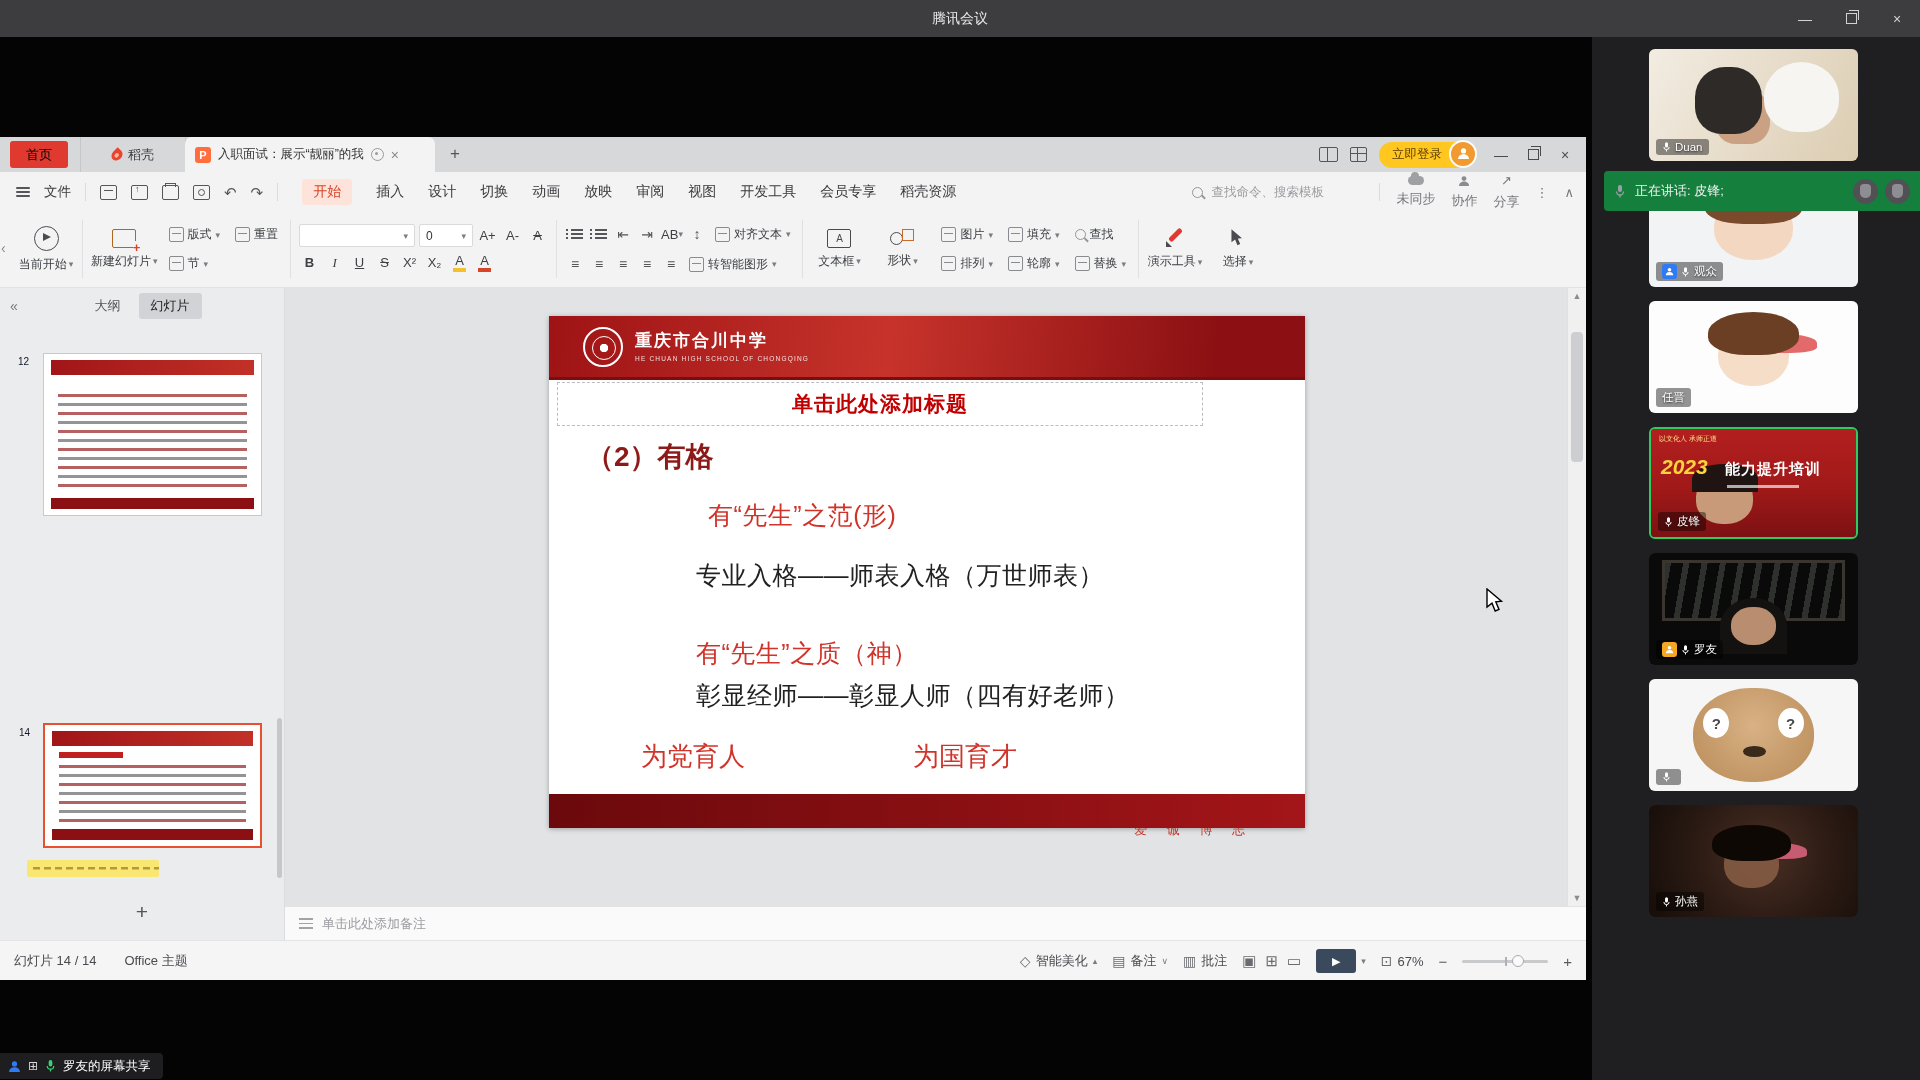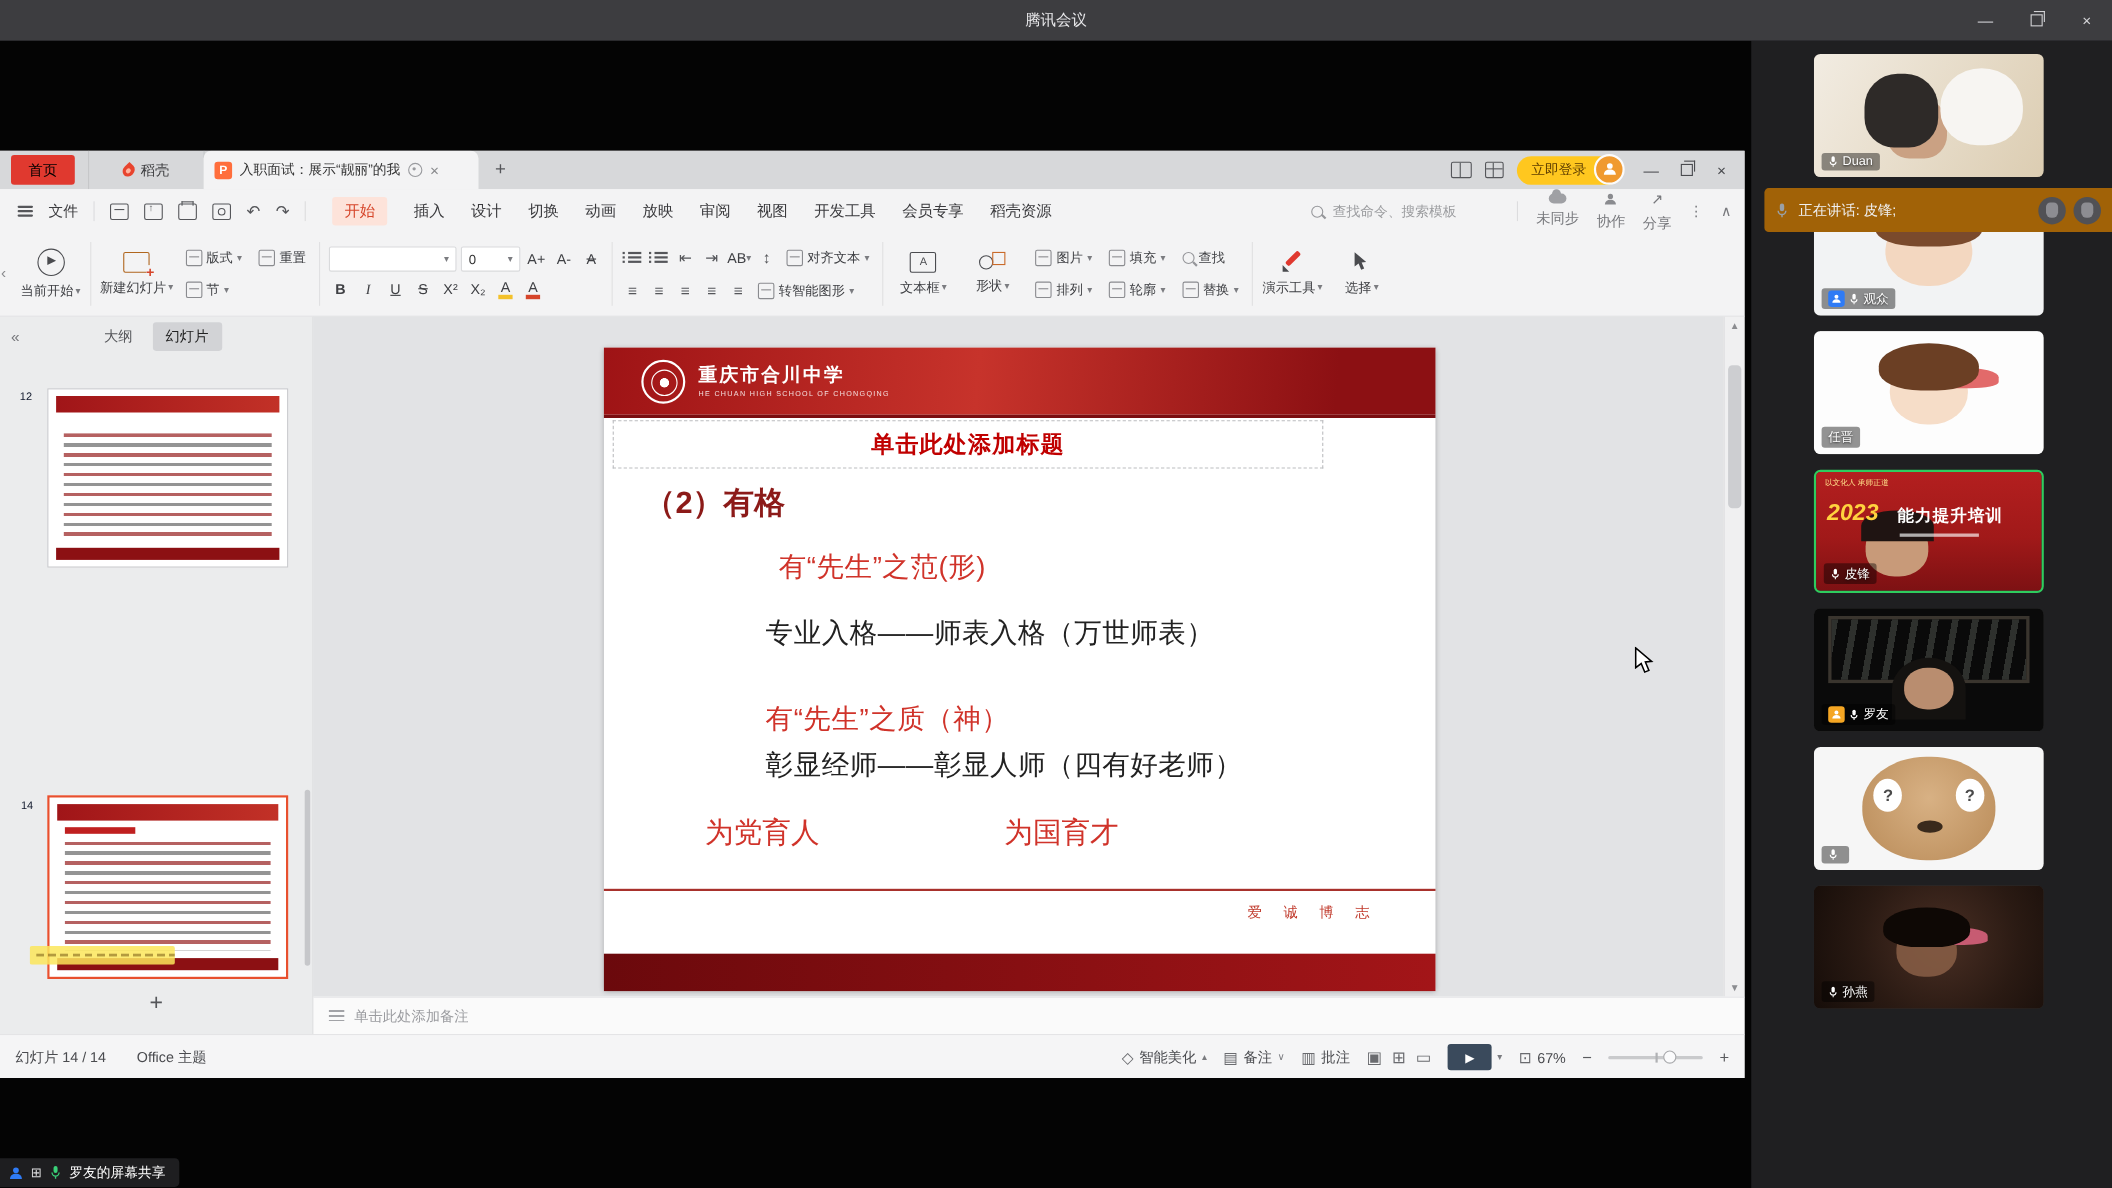--- a/index.html
+++ b/index.html
@@ -136,21 +136,21 @@
   .add-slide{position:absolute;left:128px;top:610px;width:28px;height:28px;display:flex;align-items:center;justify-content:center;color:#55565a;font-size:21px;}
   .pscroll{position:absolute;right:2px;top:430px;width:5px;height:160px;background:#c6c7ca;border-radius:3px;}
 
   
   .slide-canvas{position:absolute;left:285px;top:151px;width:1283px;height:618px;background:#e2e3e5;}
   .vscroll{position:absolute;right:0;top:151px;width:18px;height:618px;background:#f0f0f1;border-left:1px solid #e0e0e2;}
   .vs-arrow{position:absolute;left:0;width:18px;height:16px;display:flex;align-items:center;justify-content:center;color:#8b8c90;font-size:9px;}
   .vs-thumb{position:absolute;left:3px;right:3px;top:44px;height:130px;background:#cdced1;border-radius:4px;}
 
   
-  .slide{position:absolute;left:264px;top:28px;width:756px;height:585px;background:#fff;box-shadow:0 1px 5px rgba(0,0,0,.3);}
+  .slide{position:absolute;left:264px;top:28px;width:756px;height:512px;background:#fff;box-shadow:0 1px 5px rgba(0,0,0,.3);}
   .s-head{position:absolute;top:0;left:0;right:0;height:64px;background:linear-gradient(95deg,#9e1315,#c7332b 45%,#8c1013 88%);border-bottom:3px solid #7a0d10;box-sizing:border-box;}
   .s-logo{position:absolute;left:34px;top:11px;width:40px;height:40px;border:2px solid #fff;border-radius:50%;box-sizing:border-box;}
   .s-logo::after{content:"";position:absolute;left:7px;top:7px;width:22px;height:22px;border:1.5px solid #fff;border-radius:50%;background:radial-gradient(circle at 50% 50%, #fff 0 4px, transparent 4.5px);}
   .s-school{position:absolute;left:86px;top:13px;color:#fff;}
   .s-school-name{font-size:17px;font-weight:bold;letter-spacing:2px;}
   .s-school-en{font-size:6.5px;letter-spacing:1.2px;opacity:.85;margin-top:3px;}
   .s-titlebox{position:absolute;left:8px;top:66px;width:644px;height:42px;border:1px dashed #bcbdc0;display:flex;align-items:center;justify-content:center;}
   .s-title{font-size:21px;font-weight:bold;color:#c00000;letter-spacing:1px;}
   .s-heading{position:absolute;left:37px;top:122px;font-size:28px;font-weight:bold;color:#8c1a18;}
   .s-line{position:absolute;font-size:25px;letter-spacing:.5px;}
@@ -233,21 +233,21 @@
   .t-q .eye.re{right:26%;}
 
   .t-sun .art{background:radial-gradient(circle at 55% 45%,#4a2f24 0%,#2a1a13 55%,#160d09 100%);}
   .t-sun .art::before{content:"";position:absolute;left:30%;top:18%;width:38%;height:32%;background:#0e0805;border-radius:50% 50% 40% 40%;z-index:1;box-shadow:26px 8px 0 -10px #c75b72;}
   .t-sun .art::after{content:"";position:absolute;left:36%;top:32%;width:26%;height:42%;background:#8a5f46;border-radius:46%;opacity:.85;}
 
   .t-liu .art{background:#fdfdfd;}
   .t-liu .art::before{content:"";position:absolute;left:34%;top:14%;width:34%;height:42%;background:#f5cfa6;border-radius:50% 50% 46% 46%;box-shadow:inset 0 9px 0 #2c2c2c;}
   .t-liu .art::after{content:"";position:absolute;left:29%;top:56%;width:44%;height:40%;background:#d8402a;border-radius:12px 12px 0 0;box-shadow:34px 18px 0 -14px #f0c040;}
 
-  .speaking-banner{position:absolute;left:12px;right:0;top:134px;height:40px;background:#a16207;border-radius:4px 0 0 4px;display:flex;align-items:center;gap:9px;padding:16px 10px;z-index:10;box-sizing:border-box;}
+  .speaking-banner{position:absolute;left:12px;right:0;top:134px;height:40px;background:#15803d;border-radius:4px 0 0 4px;display:flex;align-items:center;gap:9px;padding:16px 10px;z-index:10;box-sizing:border-box;}
   .speaking-banner .txt{color:#f0f0f1;font-size:13px;}
   .hands{margin-left:auto;display:flex;gap:7px;}
   .hand{width:25px;height:25px;border-radius:50%;background:#515155;position:relative;}
   .hand::after{content:"";position:absolute;left:7px;top:5px;width:11px;height:14px;background:#8d8d92;border-radius:4px 4px 5px 5px;}
 </style>
 </head>
 <body>
 
 <div class="screen">
 
@@ -535,21 +535,21 @@
           </div>
 
           <div class="thumb" style="top:65px;height:163px;">
             <span class="th-num">12</span>
             <div class="th-head"></div>
             <div class="th-lines mixed"></div>
             <div class="th-foot"></div>
           </div>
 
 
-          <div class="thumb selected" style="top:435px;height:167px;">
+          <div class="thumb selected" style="top:435px;height:125px;">
             <span class="th-num">14</span>
             <div class="th-head"></div>
             <div class="th-title"></div>
             <div class="th-lines mixed"></div>
             <div class="th-foot"></div>
           </div>
 
           <div class="yellow-smudge"></div>
           <div class="add-slide">+</div>
           <div class="pscroll"></div>

